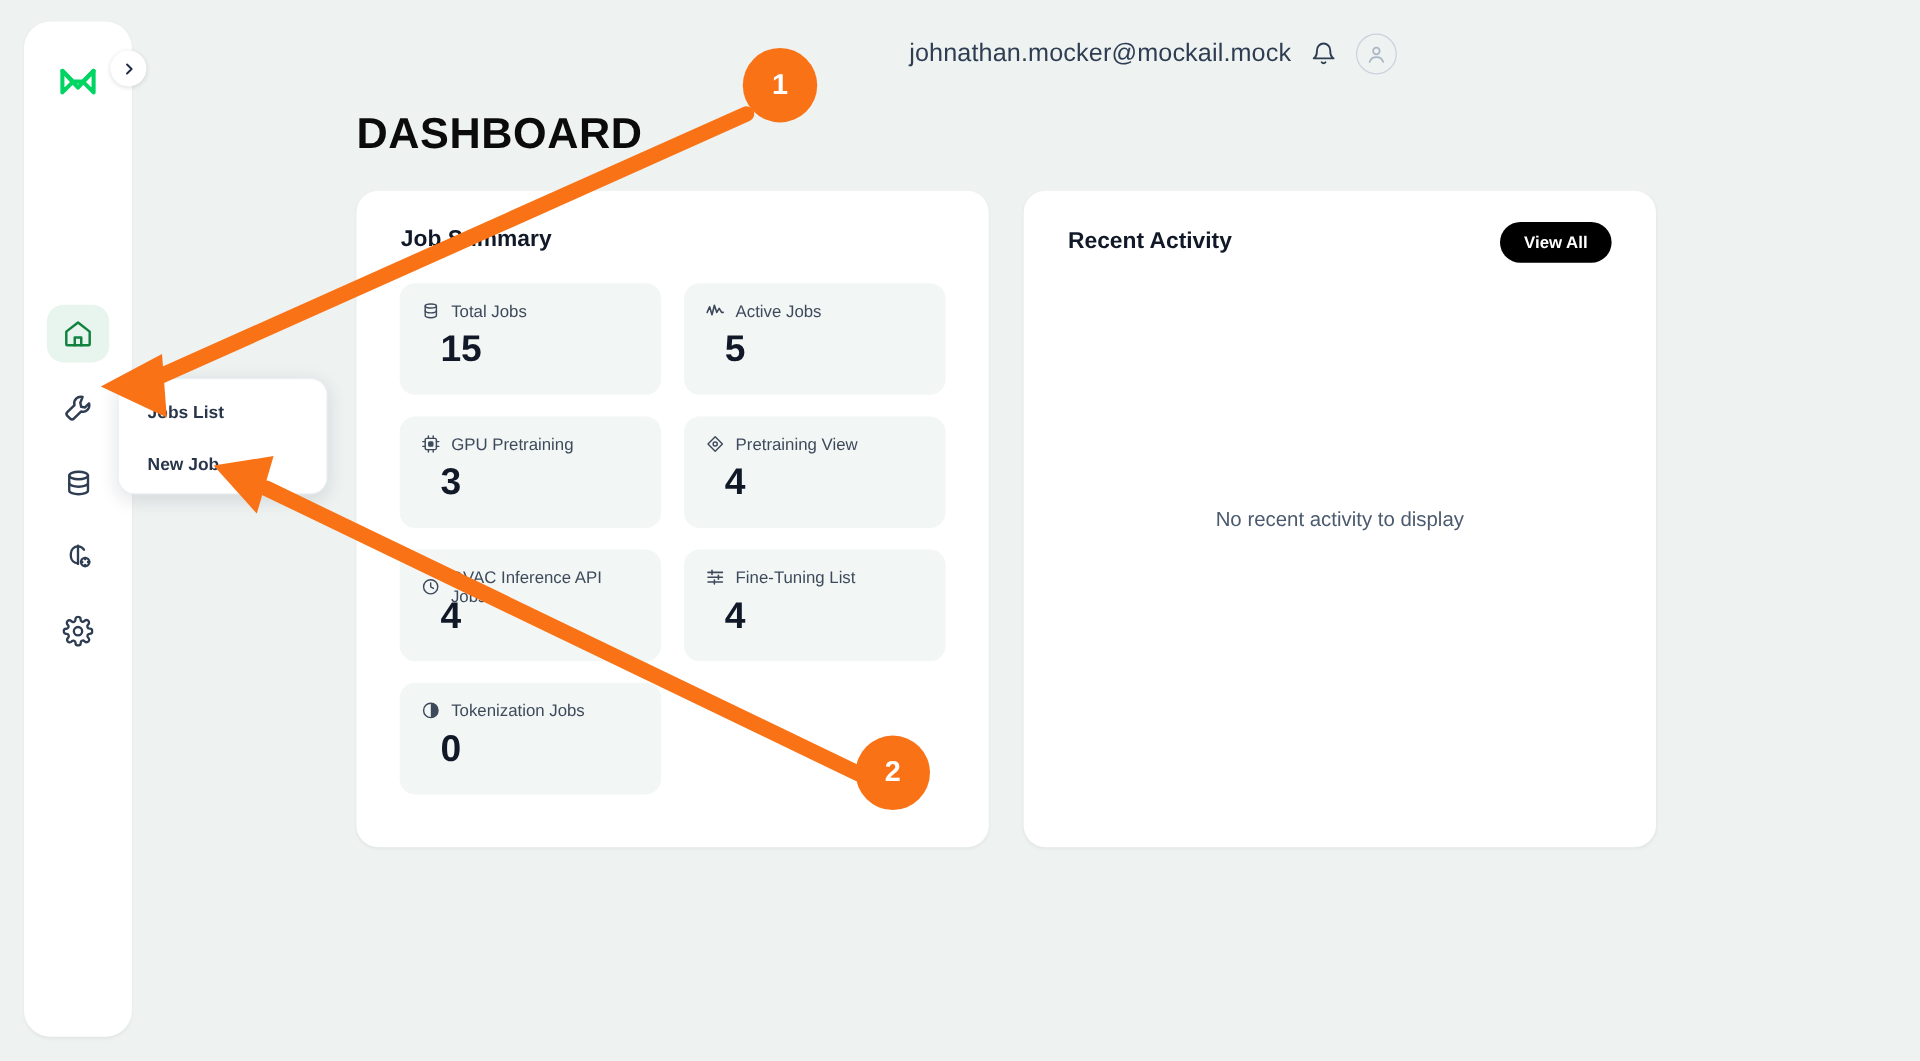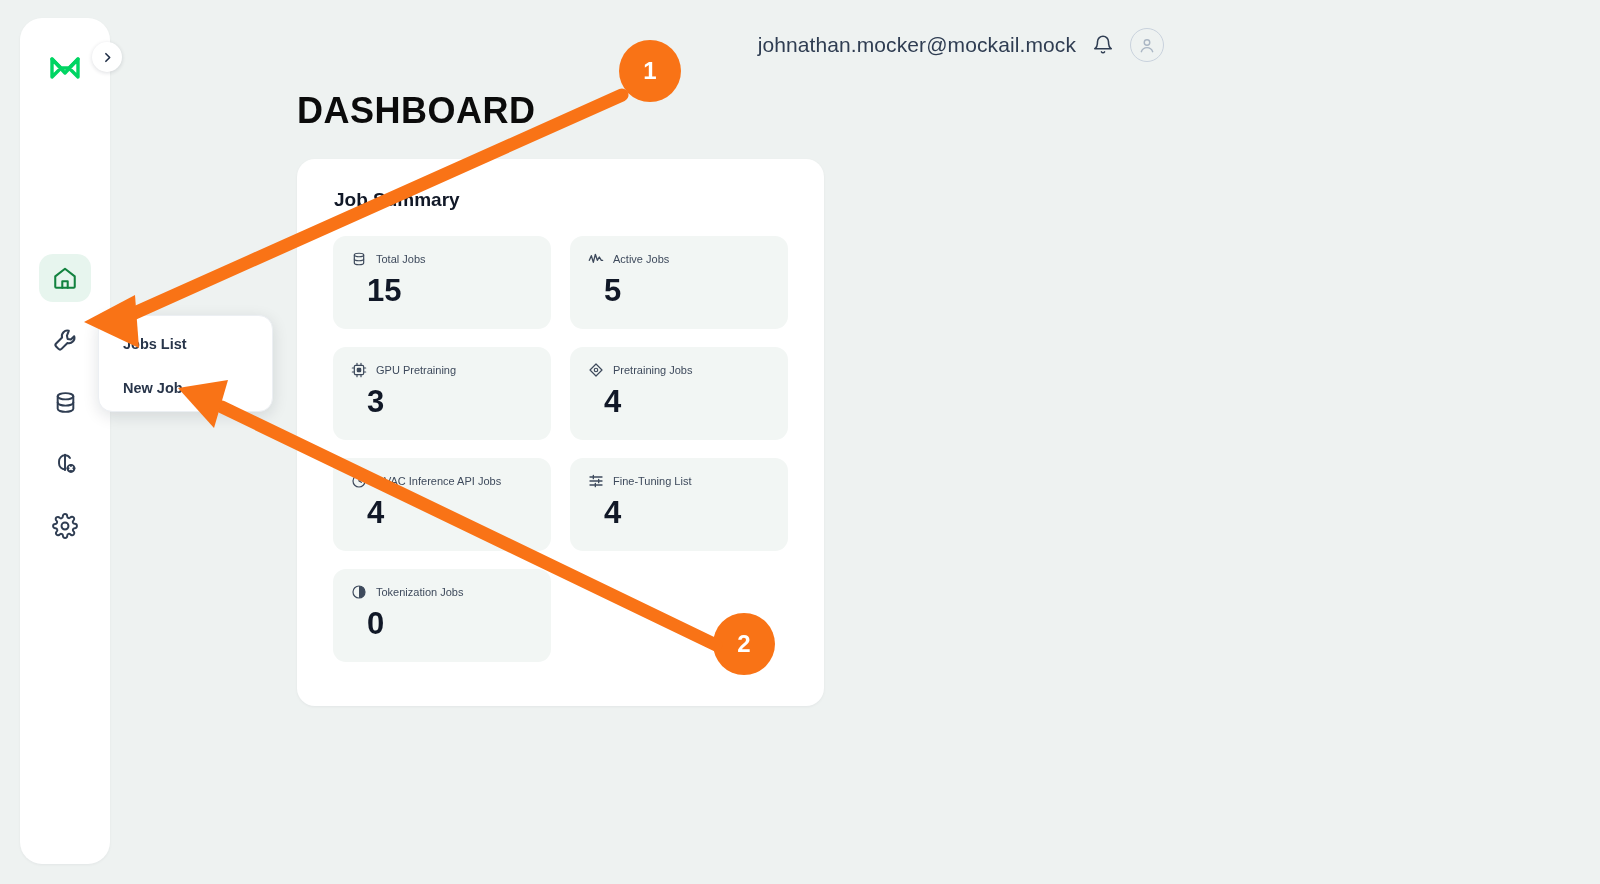--- a/index.html
+++ b/index.html
@@ -86,21 +86,21 @@
   .stat-grid {
     position: absolute; left: 36px; top: 77px;
     width: 455px;
     display: grid; grid-template-columns: 218px 218px; gap: 18px 19px;
   }
   .stat {
     height: 93px; background: #f2f6f4; border-radius: 13px;
     padding: 15px 18px 0 18px; position: relative;
   }
   .stat-head { display: flex; align-items: center; gap: 9px; }
-  .stat-label { font-size: 11px; color: #3e4a5c; }
+  .stat-label { font-size: 14px; color: #3e4a5c; }
   .stat-value {
     position: absolute; left: 34px; top: 39px;
     font-size: 31px; font-weight: 700; color: #111827; line-height: 1;
   }
 
   .empty-state {
     position: absolute; left: 0; top: 0; width: 100%; height: 100%;
     display: flex; align-items: center; justify-content: center;
     font-size: 17px; color: #4b5a6e;
   }
@@ -247,21 +247,21 @@
         </div>
         <div class="stat-value">3</div>
       </div>
 
       <div class="stat">
         <div class="stat-head">
           <svg width="16" height="16" viewBox="0 0 24 24" fill="none" stroke="#3e4a5c" stroke-width="1.8" stroke-linecap="round" stroke-linejoin="round">
             <path d="M12 3l9 9-9 9-9-9z"></path>
             <circle cx="12" cy="12" r="2.6"></circle>
           </svg>
-          <span class="stat-label">Pretraining Jobs</span>
+          <span class="stat-label">Pretraining View</span>
         </div>
         <div class="stat-value">4</div>
       </div>
 
       <div class="stat">
         <div class="stat-head">
           <svg width="16" height="16" viewBox="0 0 24 24" fill="none" stroke="#3e4a5c" stroke-width="1.8" stroke-linecap="round" stroke-linejoin="round">
             <circle cx="12" cy="12" r="9"></circle>
             <path d="M12 7v5l3.5 2"></path>
           </svg>
@@ -288,20 +288,25 @@
             <path d="M12 3a9 9 0 0 1 0 18z" fill="#3e4a5c" stroke="none"></path>
           </svg>
           <span class="stat-label">Tokenization Jobs</span>
         </div>
         <div class="stat-value">0</div>
       </div>
 
     </div>
   </section>
 
+  <section class="card" id="activity-card">
+    <div class="card-title">Recent Activity</div>
+    <button class="view-all">View All</button>
+    <div class="empty-state">No recent activity to display</div>
+  </section>
 
   <div class="dropdown">
     <div class="dropdown-item">Jobs List</div>
     <div class="dropdown-item">New Job</div>
   </div>
 
   <svg class="anno-layer" viewBox="0 0 1600 884">
 
     <line x1="622" y1="95" x2="128" y2="316" stroke="#f97316" stroke-width="13" stroke-linecap="round"></line>
     <polygon points="84,322 135,295 139,348" fill="#f97316"></polygon>

